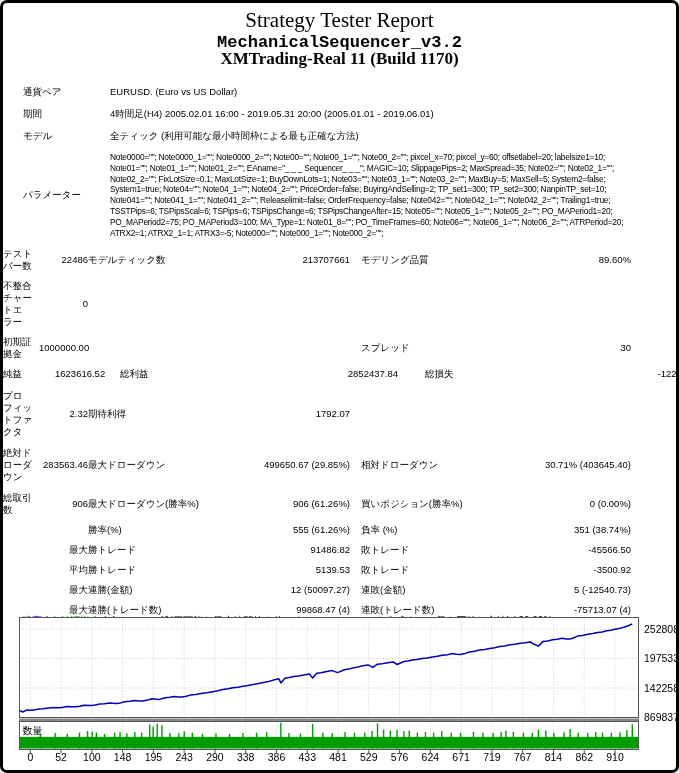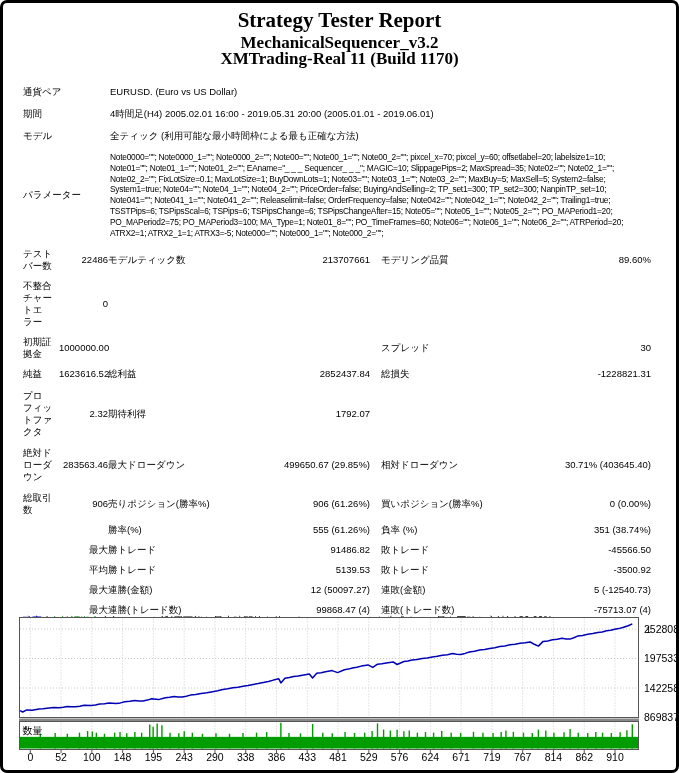--- a/index.html
+++ b/index.html
@@ -1,33 +1,33 @@
 <!DOCTYPE html>
 <html><head>
 <meta charset="utf-8">
 <style>
   html,body{margin:0;padding:0;background:#fff;}
   .page{position:relative;width:679px;height:773px;box-sizing:border-box;
         border:3px solid #000;border-radius:7px;background:#fff;overflow:hidden;
         font-family:"Liberation Sans","DejaVu Sans",sans-serif;color:#000;}
   .title{margin:5px 0 0 0;text-align:center;font-family:"Liberation Serif","DejaVu Serif",serif;
-         font-weight:bold;font-size:21px;line-height:24px;}
-  .subtitle{margin:1px 0 0 0;text-align:center;font-family:Liberation Serif, serif;
+         font-weight:normal;font-size:21px;line-height:24px;}
+  .subtitle{margin:1px 0 0 0;text-align:center;font-family:Liberation Mono, monospace;
          font-weight:bold;font-size:17px;line-height:19px;}
   .server{margin:0;text-align:center;font-family:"Liberation Serif","DejaVu Serif",serif;
          font-weight:bold;font-size:17px;line-height:14px;}
   .info{margin-top:20px;padding-left:20px;}
   .irow{display:grid;grid-template-columns:87px 556px;align-items:center;
         margin-bottom:10px;font-size:9.5px;line-height:12px;}
   .irow .ival{white-space:pre-line;}
   .params{font-size:8.4px;line-height:10.8px;letter-spacing:-0.25px;}
-  .stats{padding-left:20px;margin-top:4px;}
+  .stats{margin-top:4px;}
   .srow{display:grid;grid-template-columns:36px 49px 158px 104px 140px 141px;
         align-items:center;margin-bottom:8px;font-size:9.5px;line-height:12px;}
-  .srow:nth-child(4){margin-top:2px;margin-bottom:10px;}
+  .srow:nth-child(4){margin-top:2px;margin-bottom:10px;gap:16px;}
   .srow:nth-child(5){margin-bottom:9px;}
   .srow:nth-child(7){margin-top:9px;}
   .c1{white-space:pre-line;}
   .r{text-align:right;}
   .c5{padding-left:11px;}
   .chart-wrap{position:absolute;left:0;top:607px;width:679px;height:160px;}
   .legend{position:absolute;left:19px;top:612px;font-size:10px;line-height:12px;white-space:nowrap;}
 </style>
 </head>
 <body>
@@ -118,21 +118,21 @@
         <div class="r">283563.46</div>
         <div class="c3">最大ドローダウン</div>
         <div class="r">499650.67 (29.85%)</div>
         <div class="c5">相対ドローダウン</div>
         <div class="r">30.71% (403645.40)</div>
       </div>
       <div class="srow">
         <div class="c1">総取引
 数</div>
         <div class="r">906</div>
-        <div class="c3">売りポジション(勝率%)</div>
+        <div class="c3">最大ドローダウン(勝率%)</div>
         <div class="r">906 (61.26%)</div>
         <div class="c5">買いポジション(勝率%)</div>
         <div class="r">0 (0.00%)</div>
       </div>
       <div class="srow">
         <div class="c1"></div>
         <div class="r"></div>
         <div class="c3">勝率(%)</div>
         <div class="r">555 (61.26%)</div>
         <div class="c5">負率 (%)</div>

